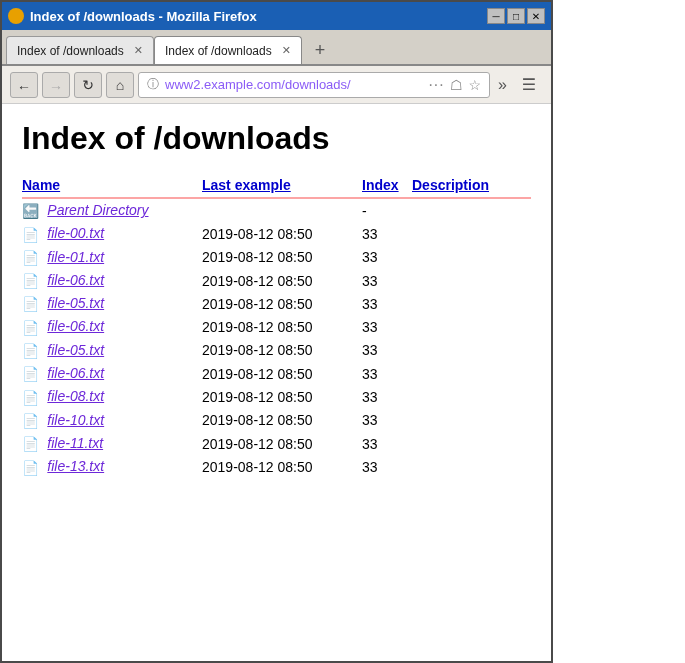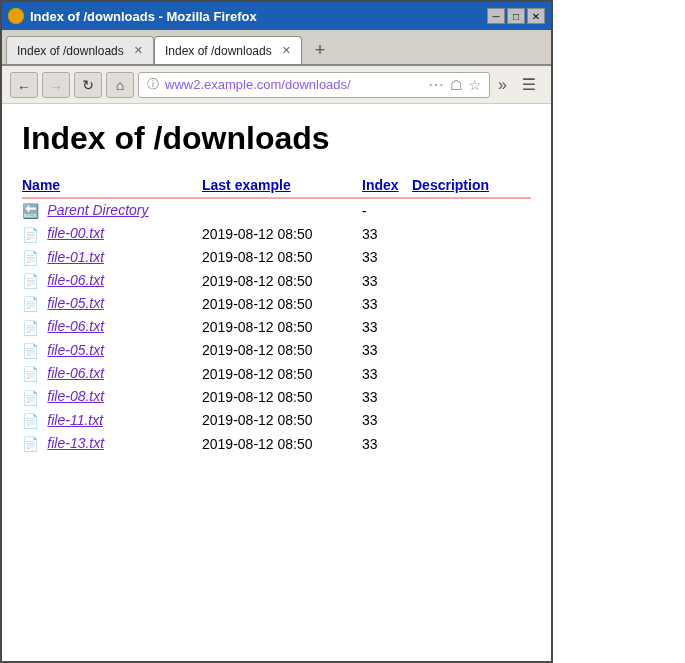--- a/index.html
+++ b/index.html
@@ -384,20 +384,29 @@
         <span class="file-icon">📄</span>
         <a href="#">file-08.txt</a>
       </td>
       <td class="col-date">2019-08-12 08:50</td>
       <td class="col-size">33</td>
       <td class="col-desc"></td>
     </tr>
           <tr>
       <td class="col-name">
         <span class="file-icon">📄</span>
+        <a href="#">file-10.txt</a>
+      </td>
+      <td class="col-date">2019-08-12 08:50</td>
+      <td class="col-size">33</td>
+      <td class="col-desc"></td>
+    </tr>
+          <tr>
+      <td class="col-name">
+        <span class="file-icon">📄</span>
         <a href="#">file-11.txt</a>
       </td>
       <td class="col-date">2019-08-12 08:50</td>
       <td class="col-size">33</td>
       <td class="col-desc"></td>
     </tr>
           <tr>
       <td class="col-name">
         <span class="file-icon">📄</span>
         <a href="#">file-13.txt</a>

